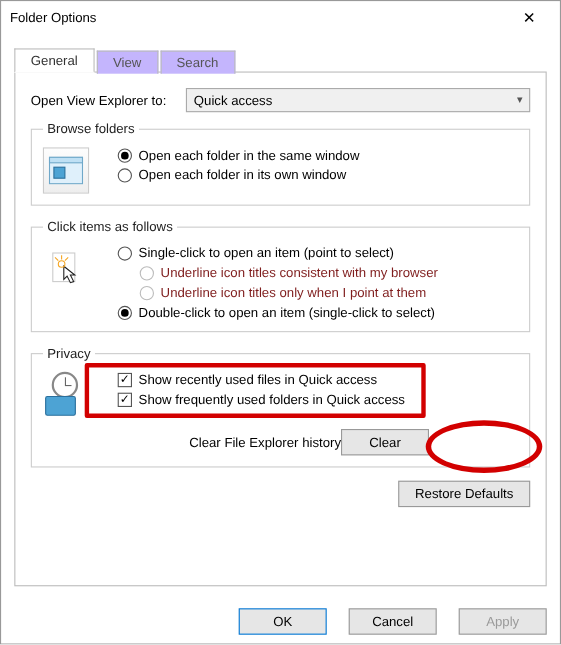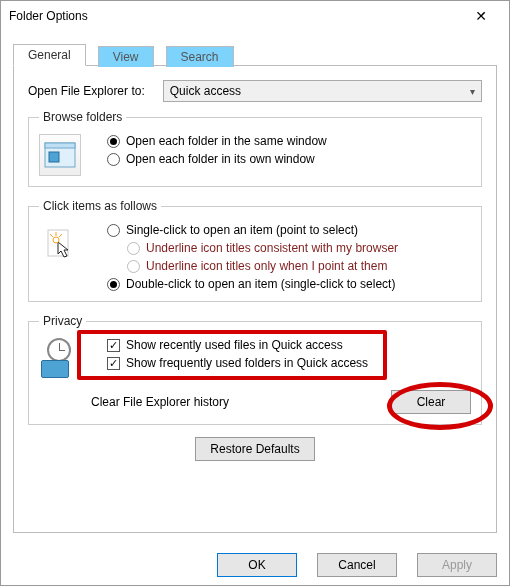--- a/index.html
+++ b/index.html
@@ -5,21 +5,21 @@
   * { box-sizing: border-box; font-family: "Segoe UI", Tahoma, sans-serif; font-size: 12px; }
   body { margin: 0; background: #fff; }
   .window { width: 510px; height: 586px; border: 1px solid #999; background: #fff; display: flex; flex-direction: column; }
   .titlebar { height: 30px; display: flex; align-items: center; padding: 0 8px; }
   .titlebar .title { flex: 1; }
   .titlebar .close { width: 40px; text-align: center; cursor: pointer; font-size: 14px; }
   .body { flex: 1; padding: 12px 12px 6px 12px; position: relative; }
   .tabstrip { display: flex; align-items: flex-end; height: 22px; position: relative; z-index: 2; text-align: right; }
   .tab { padding: 3px 14px; border: 1px solid #bbb; border-bottom: none; background: #fff; cursor: pointer; position: relative; top: 1px; margin-right: 2px; color: #333; }
   .tab.active { background: #fff; z-index: 3; border-bottom: 1px solid #fff; }
-  .tab.inactive { background: #7dd3fc; color: #555; top: 2px; margin-left: 10px; }
+  .tab.inactive { background: #c4b5fd; color: #555; top: 2px; }
   .tabpage { border: 1px solid #bbb; background: #fff; padding: 14px 14px 10px 14px; position: relative; z-index: 1; height: 468px; }
   .row { display: flex; align-items: center; margin-bottom: 6px; }
   .label { margin-right: 8px; }
   .combo { flex: 1; height: 22px; border: 1px solid #aaa; background: #f0f0f0; display: flex; align-items: center; padding: 0 6px; justify-content: space-between; cursor: pointer; margin-left: 10px; }
   .combo .chev { font-size: 10px; color: #555; }
   fieldset { border: 1px solid #ccc; margin: 8px 0 12px 0; padding: 10px 10px 10px 10px; }
   legend { padding: 0 4px; color: #222; }
   .fs-body { display: flex; gap: 26px; }
   .iconbox { width: 42px; height: 42px; border: 1px solid #ccc; background: linear-gradient(#fdfdfd,#eee); display:flex; align-items:center; justify-content:center; flex-shrink:0; }
   .options { flex: 1; display: flex; flex-direction: column; gap: 4px; }
@@ -33,22 +33,22 @@
   .privacy-icon { width: 42px; height: 42px; flex-shrink:0; position:relative; }
   .clock { width:24px; height:24px; border:2px solid #888; border-radius:50%; position:absolute; top:0; left:8px; background:#fff;}
   .clock::after { content:""; position:absolute; width:1px; height:7px; background:#666; left:50%; top:3px;}
   .clock::before { content:""; position:absolute; width:6px; height:1px; background:#666; left:50%; top:50%;}
   .priv-folder { position:absolute; bottom:2px; left:2px; width:28px; height:18px; background:#4da3d4; border:1px solid #2a6f9c; border-radius:2px;}
   .red-rect { position:absolute; border: 4px solid #d20000; border-radius:2px; pointer-events:none; }
   .red-ellipse { position:absolute; border: 5px solid #d20000; border-radius: 50%; pointer-events:none; }
   .btn { height: 24px; border:1px solid #999; background:#e6e6e6; padding: 0 14px; cursor:pointer; display:inline-flex; align-items:center; justify-content:center; min-width:80px; }
   .btn.default { border:1px solid #0078d7; background:#e6e6e6; }
   .btn:disabled, .btn.disabled { color:#9a9a9a; cursor:default; }
-  .restore-row { display:flex; justify-content:center; margin-top:10px; }
-  .clear-row { display:flex; align-items:center; justify-content:space-between; margin-top:10px; padding-left:52px; }
+  .restore-row { display:flex; justify-content:flex-end; margin-top:10px; }
+  .clear-row { display:flex; align-items:center; justify-content:center; margin-top:10px; padding-left:52px; }
   .footer { height: 40px; display:flex; align-items:center; justify-content:flex-end; gap:20px; padding: 0 12px; }
   .folder-svg { width:32px; height:26px; }
   .cursor-svg { width:32px; height:32px; }
 </style>
 </head>
 <body>
 
 <div class="window">
   <div class="titlebar">
     <span class="title">Folder Options</span>
@@ -58,21 +58,21 @@
   <div class="body">
     <div class="tabstrip">
       <div class="tab active">General</div>
       <div class="tab inactive">View</div>
       <div class="tab inactive">Search</div>
     </div>
 
     <div class="tabpage">
 
       <div class="row">
-        <span class="label">Open File Explorer to:</span>
+        <span class="label">Open View Explorer to:</span>
         <div class="combo">
           <span>Quick access</span>
           <span class="chev">▾</span>
         </div>
       </div>
 
       <fieldset>
         <legend>Browse folders</legend>
         <div class="fs-body">
           <div class="iconbox">

